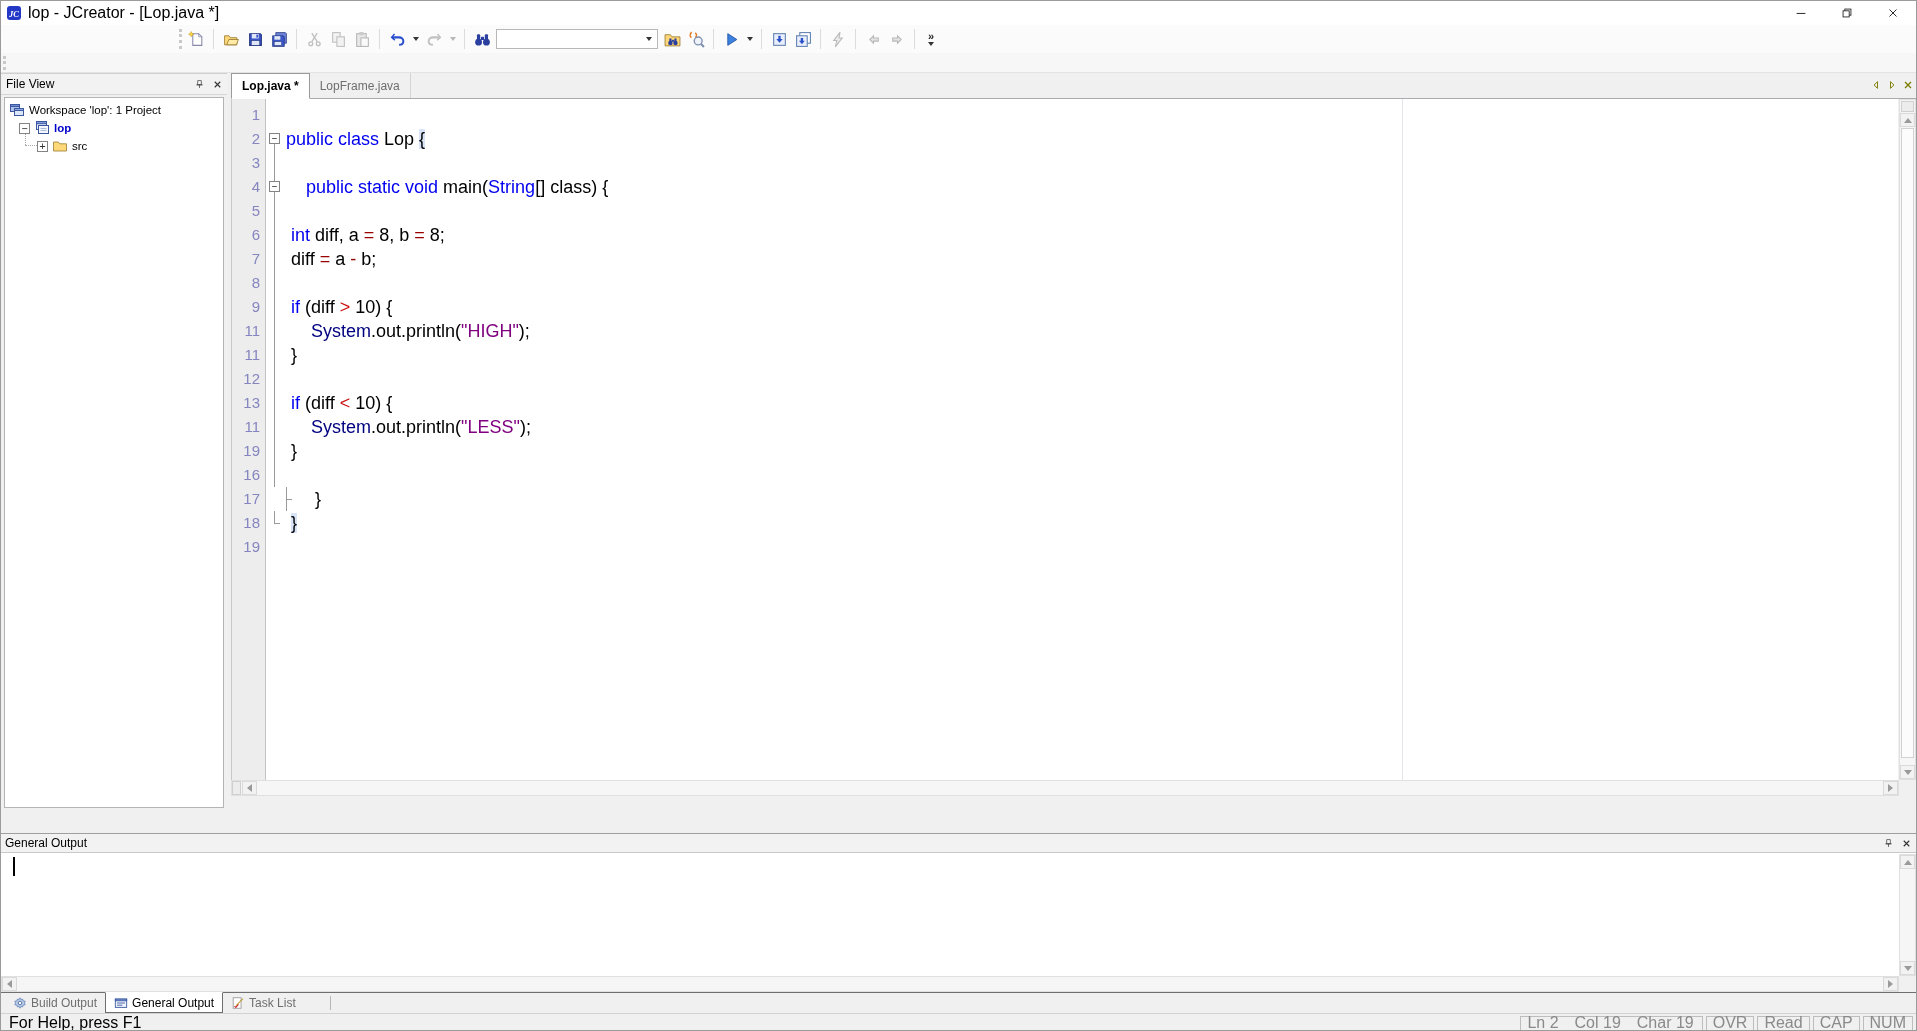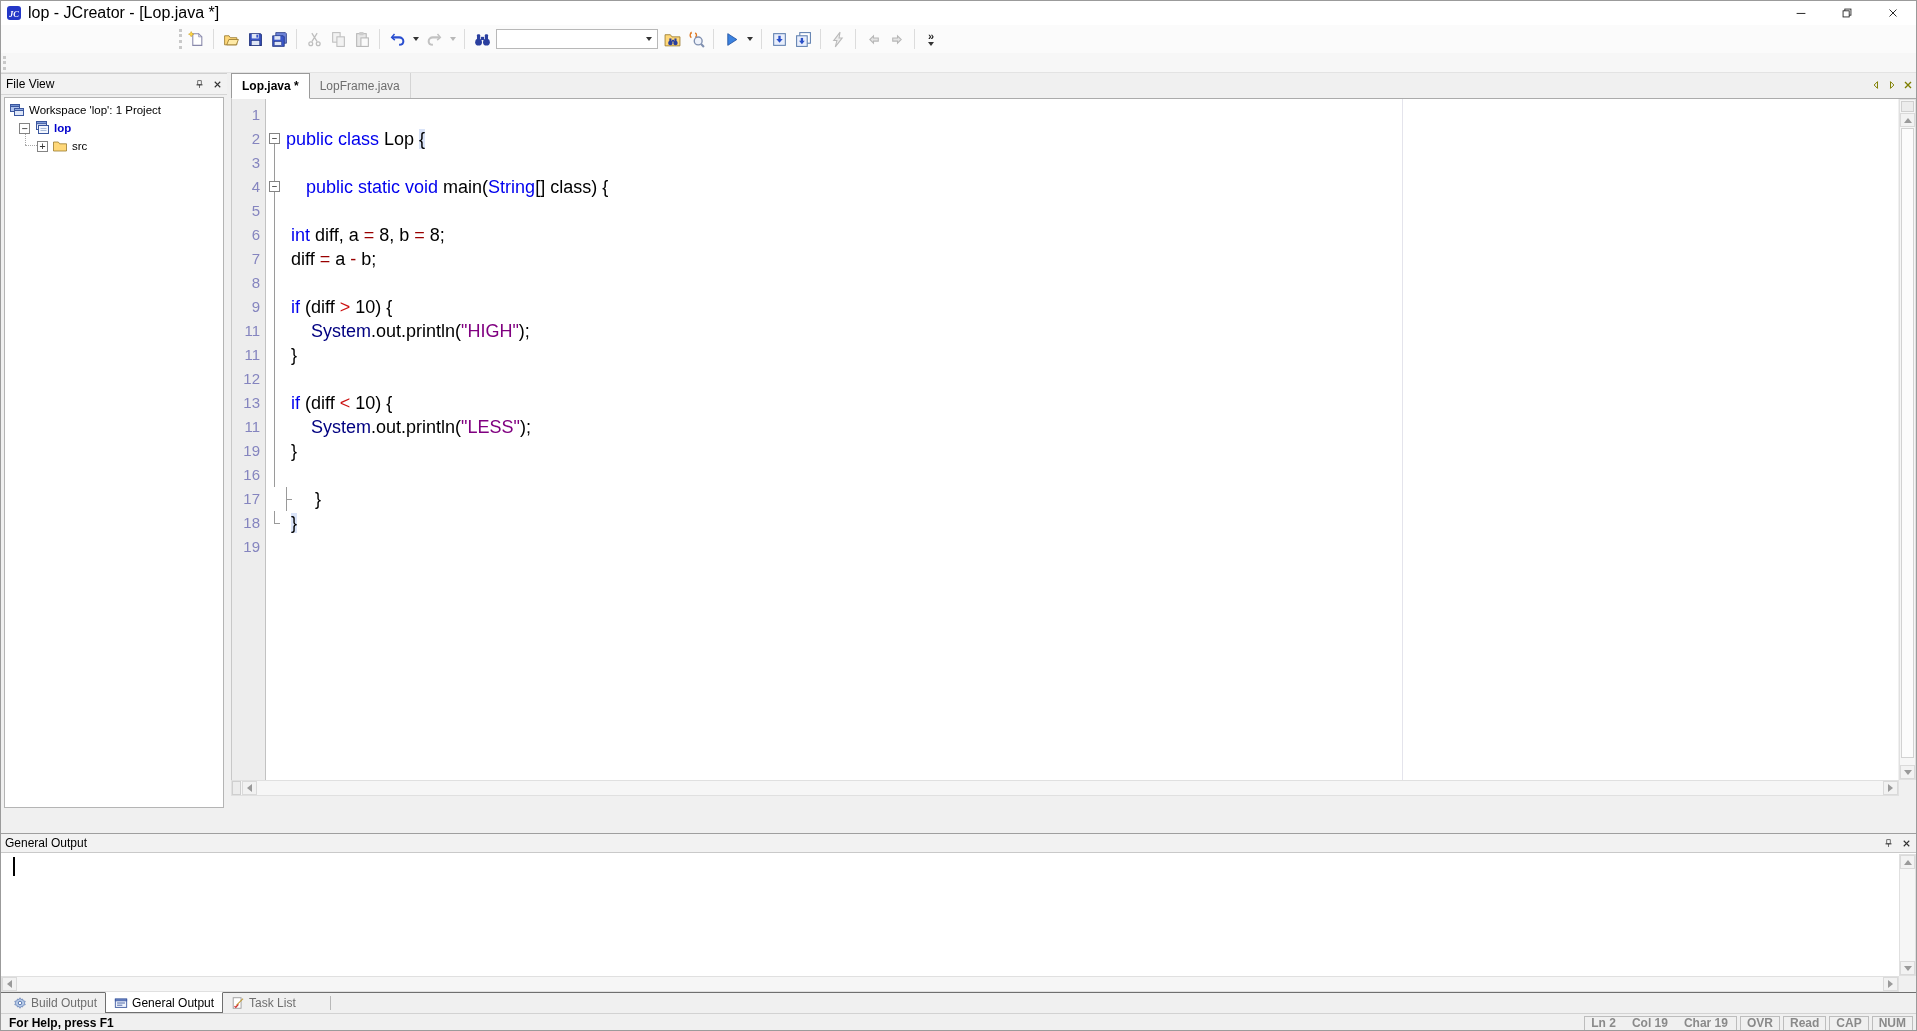--- a/index.html
+++ b/index.html
@@ -112,21 +112,21 @@
   .sb-spacer { flex:1; }
 
   
   .bottomtabs { position:absolute; left:0; top:991px; width:100%; height:21px; background:#f0f0f0; border-top:1px solid #6f6f6f; display:flex; align-items:flex-start; padding-left:4px; }
   .bt-tab { height:20px; padding:0 8px; display:flex; align-items:center; gap:4px; font-size:12px; color:#6e6e6e; }
   .bt-tab .icon, .bt-tab .icon svg { width:14px; height:14px; display:inline-block; }
   .bt-tab.active { background:#fff; color:#000; border:1px solid #6f6f6f; border-top:1px solid #fff; margin-top:-1px; height:21px; }
   .bt-sep { width:1px; height:14px; background:#b8b8b8; margin:3px 6px 0 26px; }
 
   
-  .statusbar { position:absolute; left:0; top:1012px; width:100%; height:19px; background:#f0f0f0; border-top:1px solid #d2d2d2; display:flex; align-items:center; font-size:12px;font-weight:bold; }
+  .statusbar { position:absolute; left:0; top:1012px; width:100%; height:19px; background:#f0f0f0; border-top:1px solid #d2d2d2; display:flex; align-items:center; font-size:16px; }
   .sb-help { padding-left:8px; flex:1; color:#000; }
   .sb-panel { height:15px; border:1px solid #bdbdbd; background:#f0f0f0; color:#8a8a8a; display:flex; align-items:center; padding:0 6px; margin-right:3px; white-space:nowrap; }
   .sb-pos span { margin-right:16px; }
   .sb-pos span:last-child { margin-right:2px; }
 </style>
 </head>
 <body>
 
 <div id="app">
 

